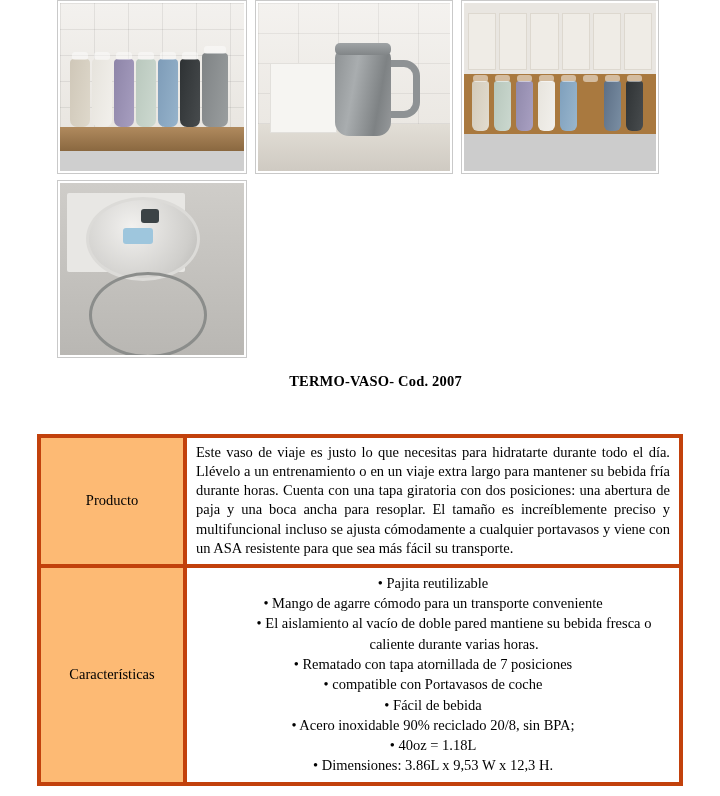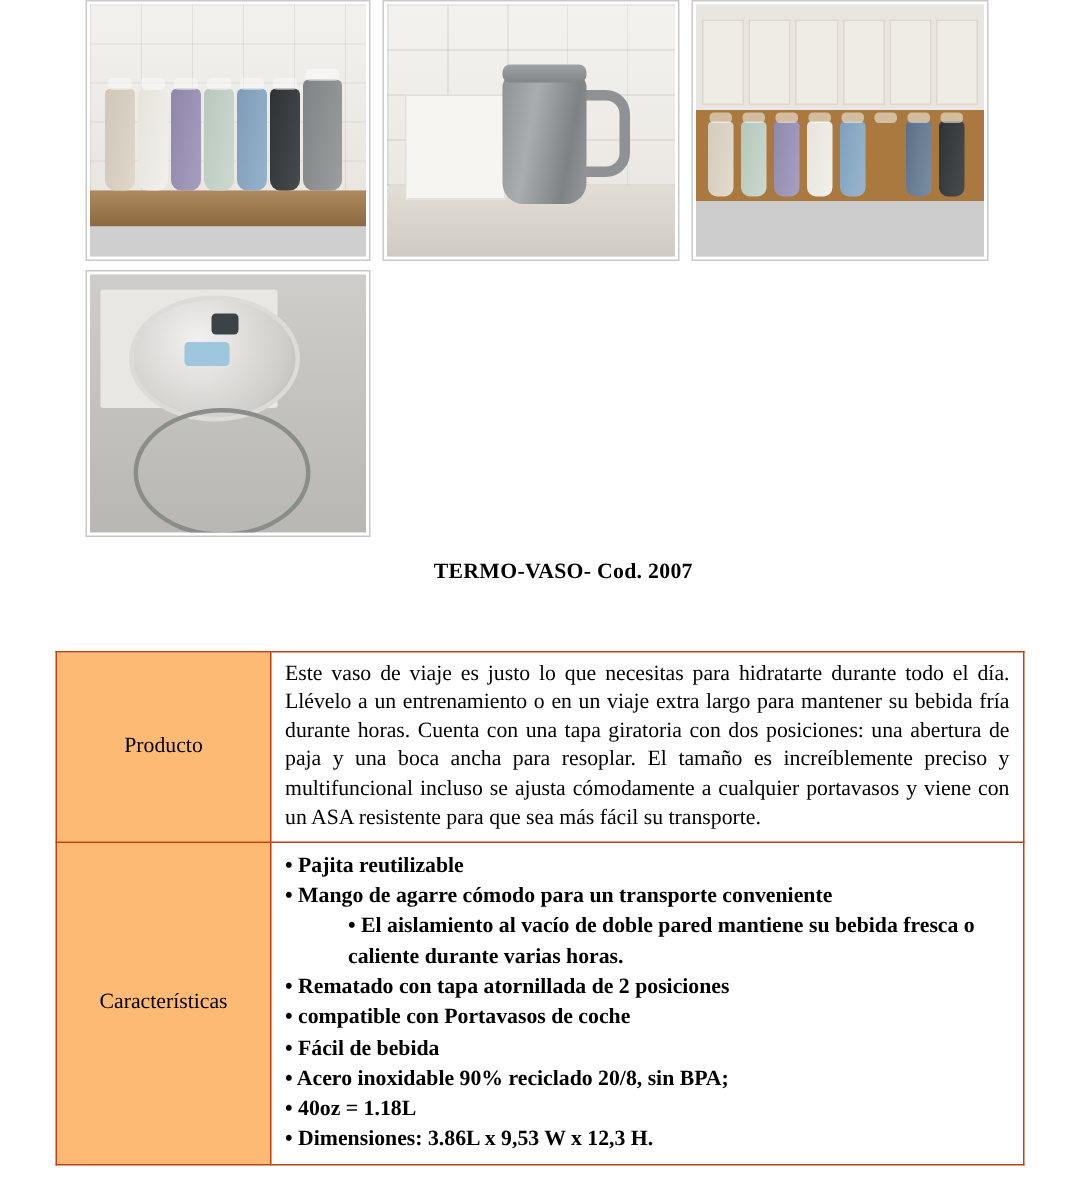--- a/index.html
+++ b/index.html
@@ -202,42 +202,41 @@
   .spec-table {
     position: absolute;
     left: 37px;
     top: 434px;
     width: 646px;
     border-collapse: collapse;
     table-layout: fixed;
     font-size: 14.5px;
   }
   .spec-table td {
-    border: 1px solid #c2410c;
+    border: 4px solid #c2410c;
     vertical-align: middle;
     padding: 6px 8px;
   }
   .spec-table td.label {
     width: 126px;
     background: #fdba74;
     text-align: center;
     vertical-align: middle;
   }
   .spec-table td.body {
     background: #ffffff;
     text-align: justify;
     text-justify: inter-word;
     line-height: 1.32;
     vertical-align: top;
     padding: 5px 9px 6px 9px;
   }
   .spec-table td.body.list {
-    text-align: left;
+    text-align: center;
     line-height: 1.4;
-    font-weight: bold;
   }
   .bullet-line {
     white-space: nowrap;
   }
   .bullet-line.wrap {
     white-space: normal;
     margin-left: 42px;
   }
 </style>
 </head>
@@ -319,21 +318,21 @@
       <tr>
         <td class="label">Producto</td>
         <td class="body">Este vaso de viaje es justo lo que necesitas para hidratarte durante todo el día. Llévelo a un entrenamiento o en un viaje extra largo para mantener su bebida fría durante horas. Cuenta con una tapa giratoria con dos posiciones: una abertura de paja y una boca ancha para resoplar. El tamaño es increíblemente preciso y multifuncional incluso se ajusta cómodamente a cualquier portavasos y viene con un ASA resistente para que sea más fácil su transporte.</td>
       </tr>
       <tr>
         <td class="label">Características</td>
         <td class="body list">
           <div class="bullet-line">• Pajita reutilizable</div>
           <div class="bullet-line">• Mango de agarre cómodo para un transporte conveniente</div>
           <div class="bullet-line wrap">• El aislamiento al vacío de doble pared mantiene su bebida fresca o caliente durante varias horas.</div>
-          <div class="bullet-line">• Rematado con tapa atornillada de 2 posiciones</div>
+          <div class="bullet-line">• Rematado con tapa atornillada de 7 posiciones</div>
           <div class="bullet-line">• compatible con Portavasos de coche</div>
           <div class="bullet-line">• Fácil de bebida</div>
           <div class="bullet-line">• Acero inoxidable 90% reciclado 20/8, sin BPA;</div>
           <div class="bullet-line">• 40oz = 1.18L</div>
           <div class="bullet-line">• Dimensiones: 3.86L x 9,53 W x 12,3 H.</div>
         </td>
       </tr>
     </tbody>
   </table>
 

